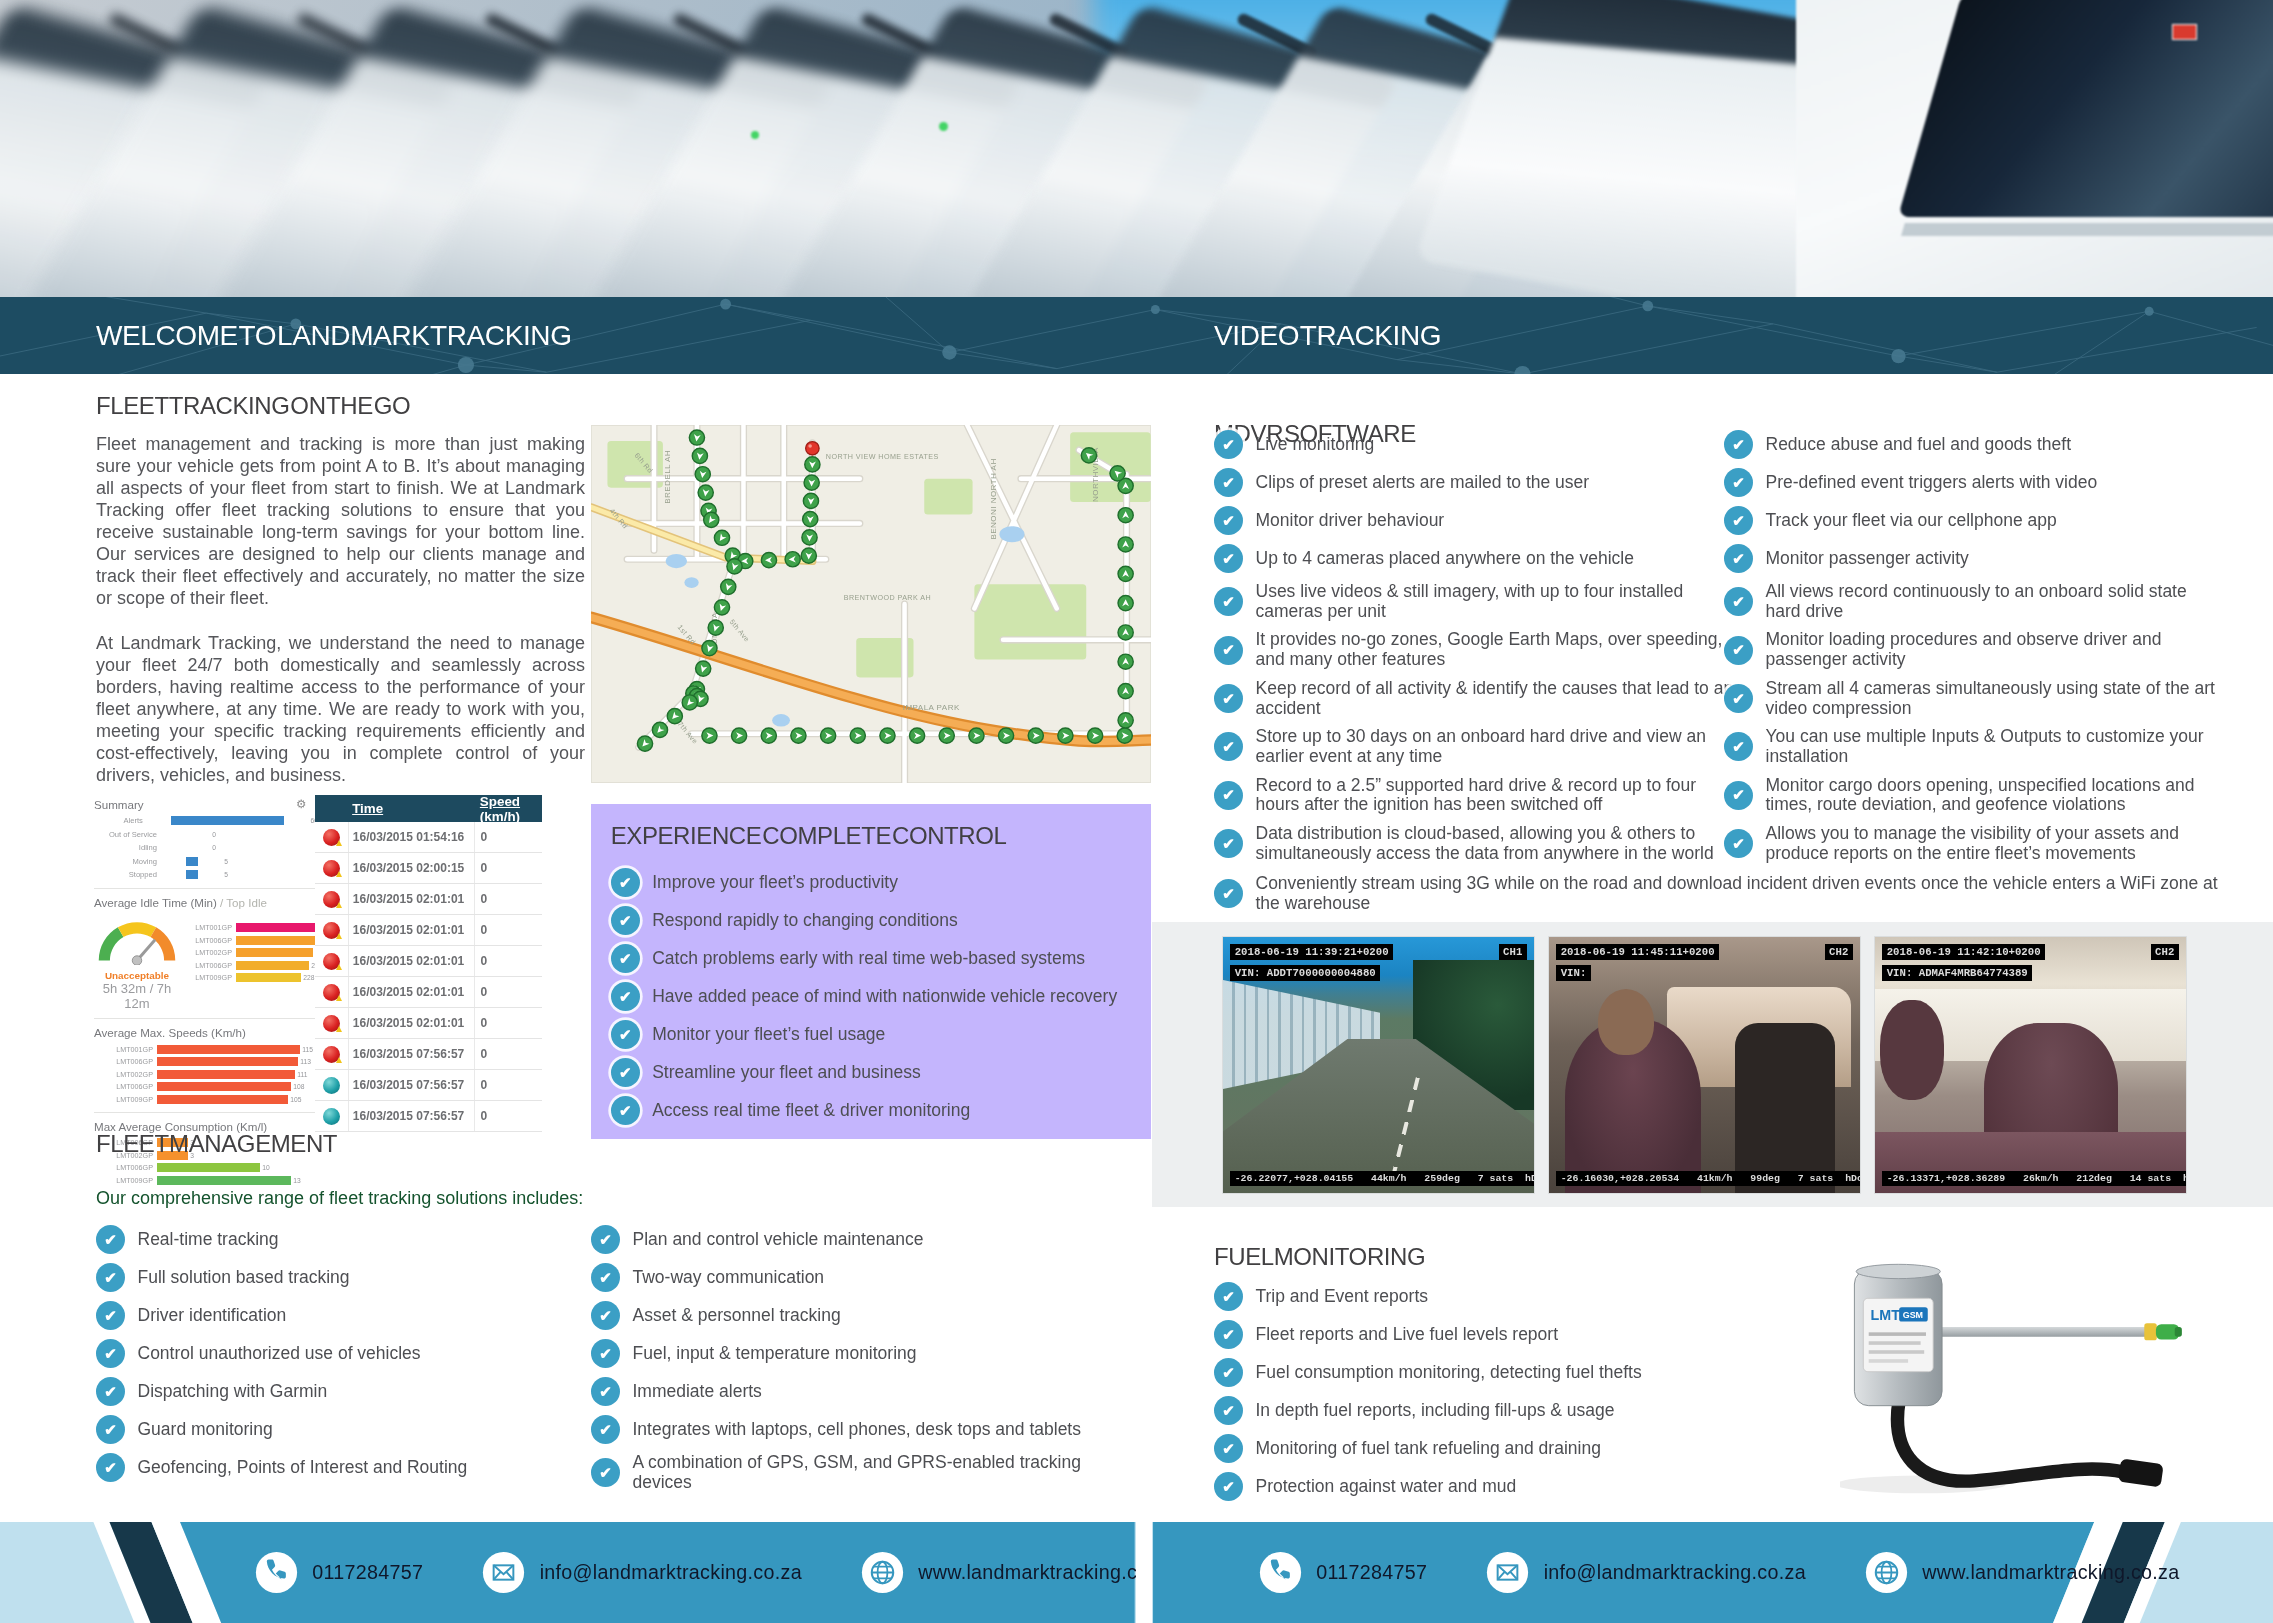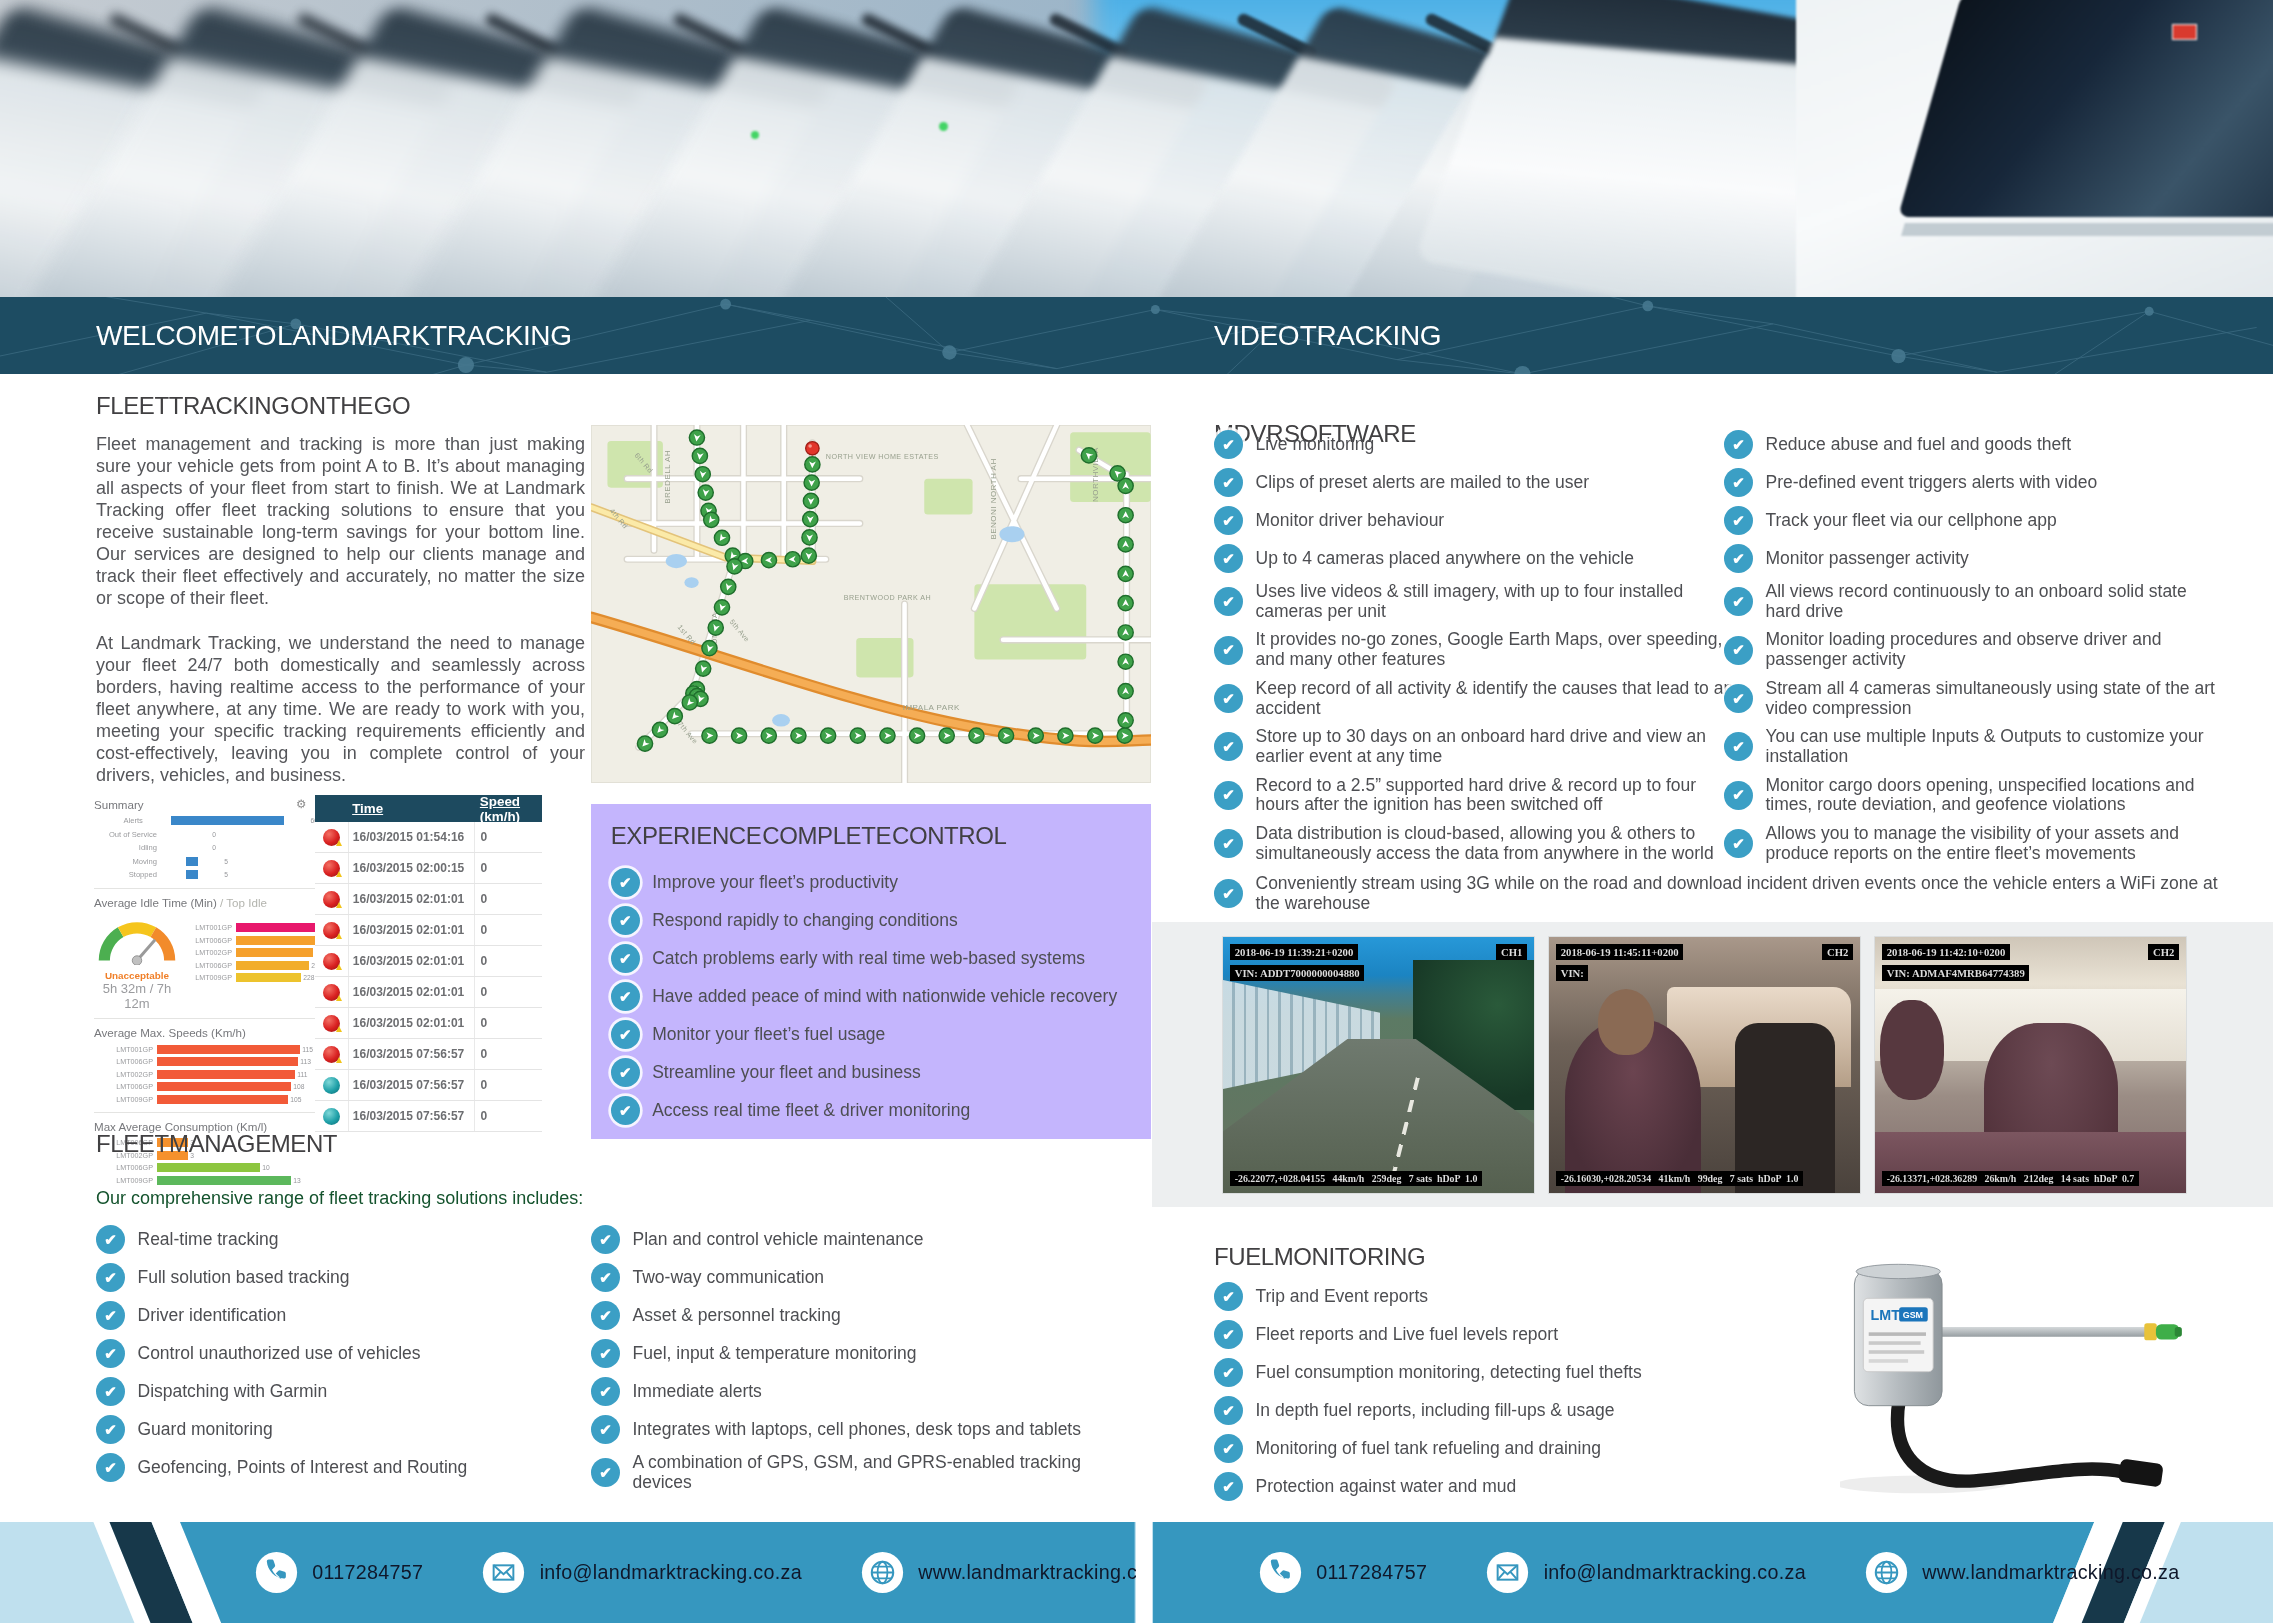--- a/index.html
+++ b/index.html
@@ -103,21 +103,21 @@
   .sphere{position:relative;width:17px;height:17px;border-radius:50%;}
   .sphere.red{background:radial-gradient(circle at 35% 30%,#f37165,#d92020 55%,#8e1414 100%);}
   .sphere.teal{background:radial-gradient(circle at 35% 30%,#7fd8d8,#1fa0a8 55%,#0c6b74 100%);}
   .sphere.red::after{content:"";position:absolute;right:-1.8px;bottom:-0.9px;width:0;height:0;
         border-left:3.6px solid transparent;border-right:3.6px solid transparent;border-bottom:6.3px solid #f2c318;}
 
   
   .cam-band{position:absolute;left:1152px;top:922px;width:1122px;height:285px;background:#edeff0;}
   .cam-row{position:absolute;left:71px;top:15px;display:flex;gap:15px;}
   .still{position:relative;width:311px;height:256px;overflow:hidden;background:#777;box-shadow:0 0 0 0.9px #d9dbdc;}
-  .osd{position:absolute;background:#000;color:#dcdcdc;font-family:Liberation Serif, serif;
+  .osd{position:absolute;background:#000;color:#dcdcdc;font-family:Liberation Mono, monospace;
         font-size:10.7px;font-weight:bold;padding:1.8px 4.5px;white-space:pre;}
   .osd.ts{top:7.2px;left:7.2px;} .osd.vin{top:28px;left:7.2px;} .osd.ch{top:7.2px;right:7.2px;}
   .osd.geo{bottom:7.2px;left:7.2px;font-size:9.9px;}
   .still .s1,.still .s2,.still .s3,.still .s4{position:absolute;}
   .still.road{background:linear-gradient(180deg,#2798d8 0%,#1b84c2 15%,#3f7f93 22%,#5c7a64 32%,#66725f 100%);}
   .still.road .s1{left:0;top:43px;width:157px;height:109px;opacity:.95;
         background:repeating-linear-gradient(90deg,#cfdfe6 0 9px,#9cb6c2 9px 11.6px);
         clip-path:polygon(0 0,100% 30%,100% 70%,0 100%);}
   .still.road .s2{right:0;top:23px;width:121px;height:150px;border-radius:0 0 0 40%;
         background:radial-gradient(circle at 70% 30%,#2a5a3a,#173826 70%);}

